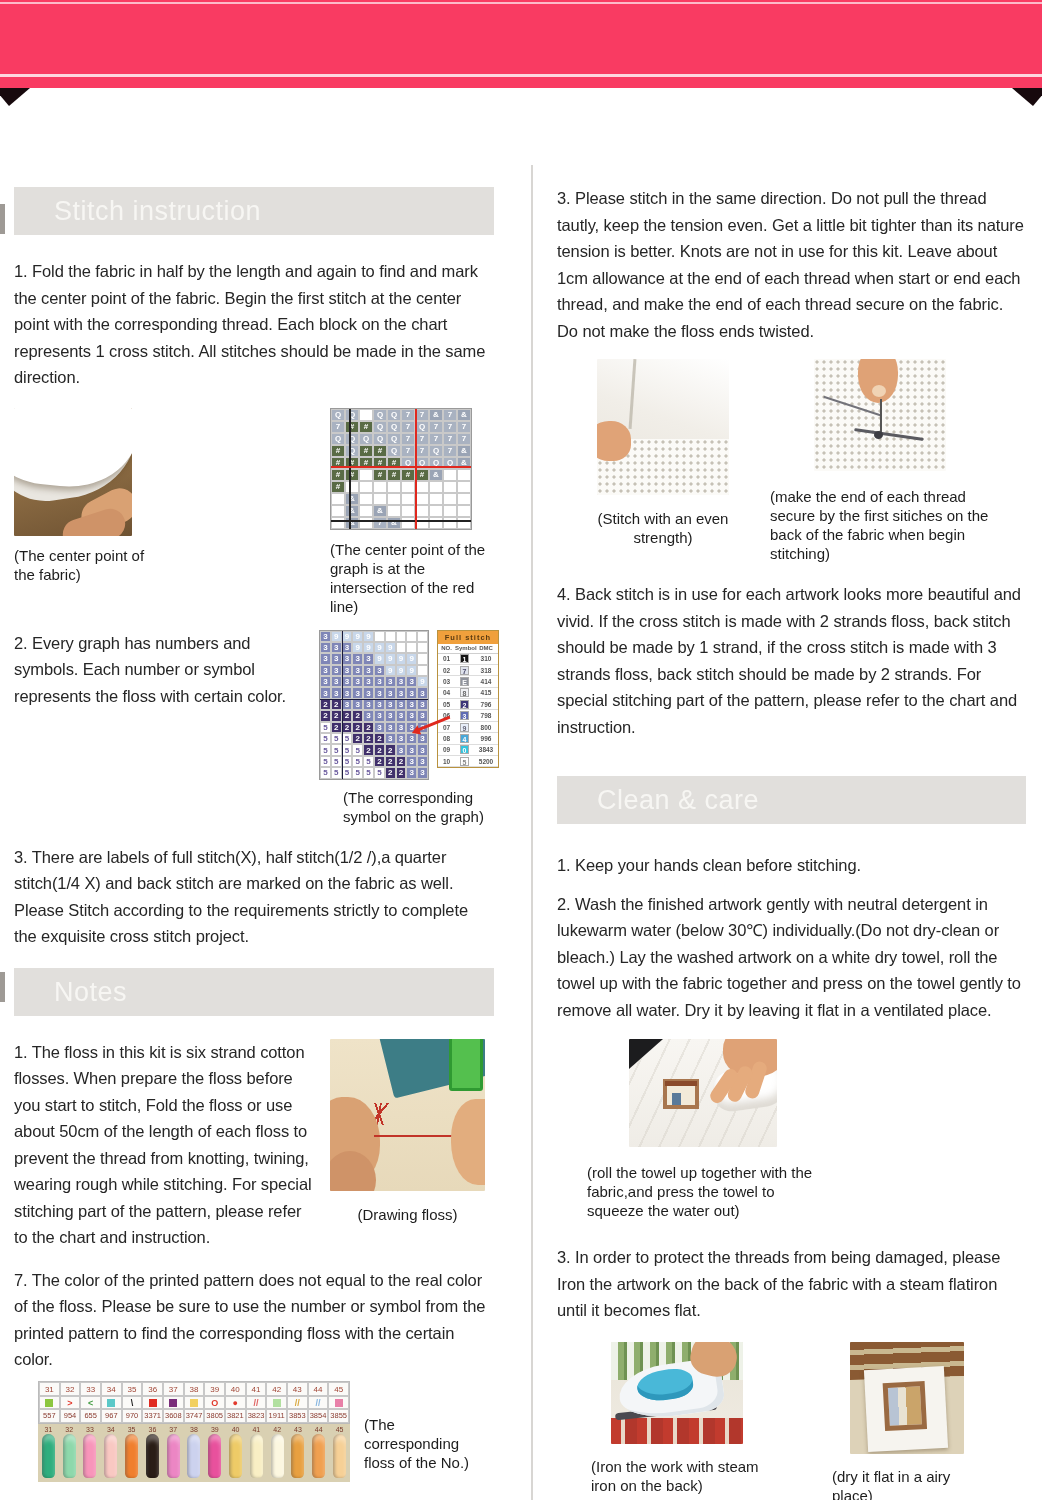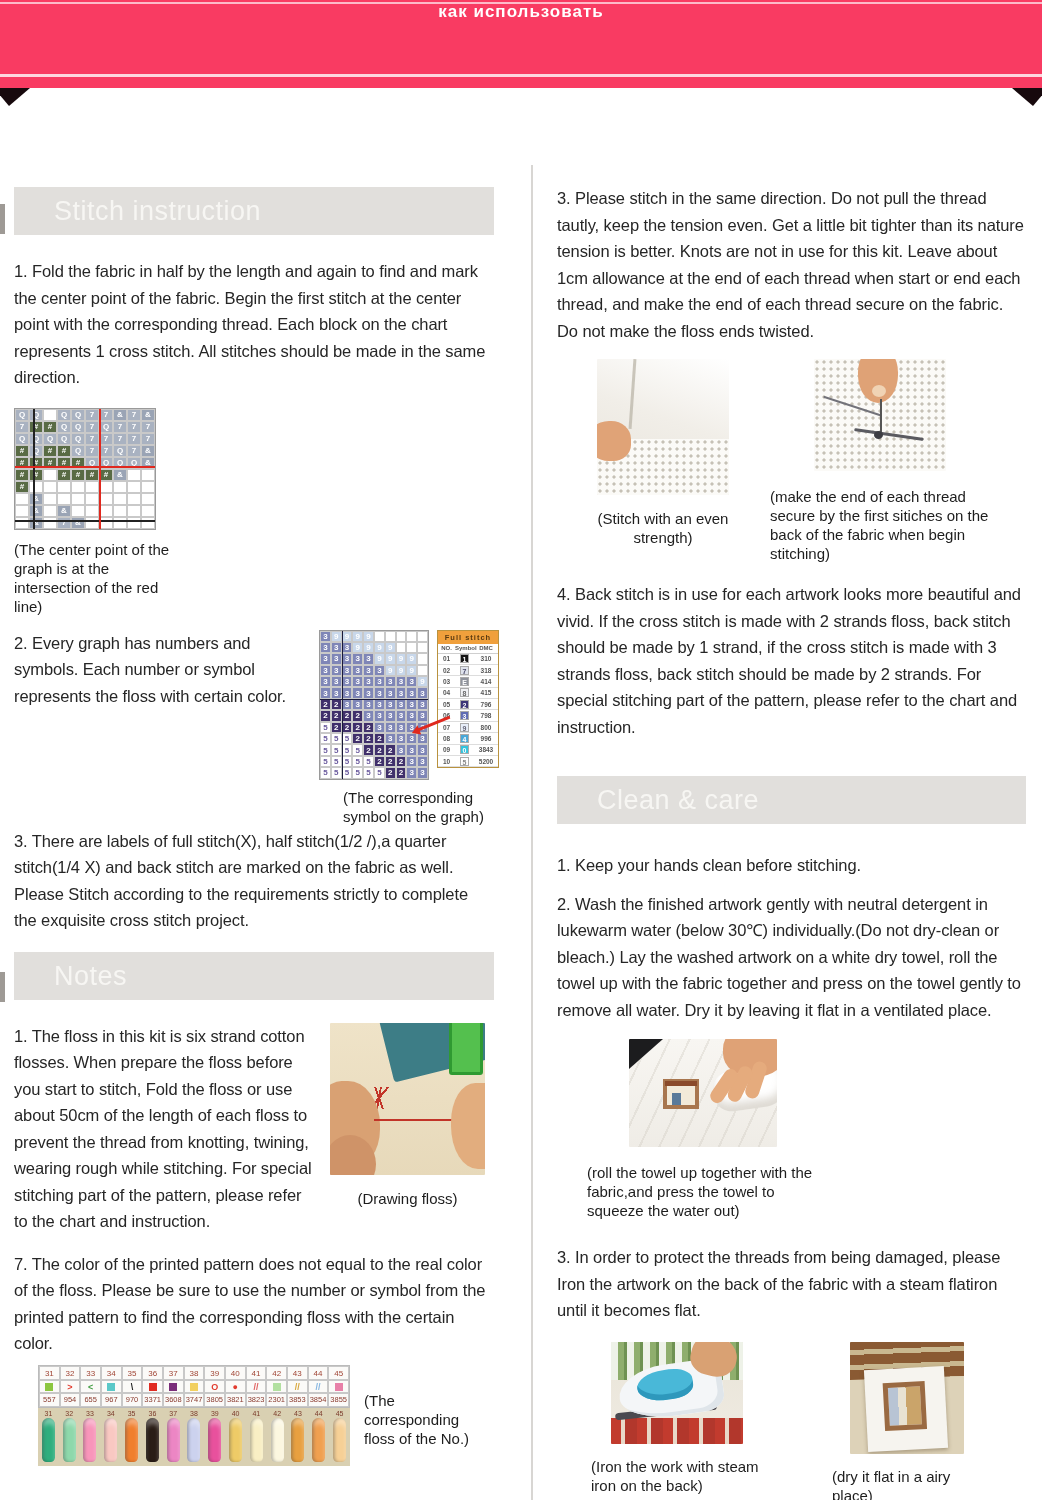--- a/index.html
+++ b/index.html
@@ -92,21 +92,21 @@
   .swatch-table { display:grid; width:312px; border:1px solid #bbb; background:#fbfaf8; }
   .swatch-table > div { border:0.5px solid #c8c8c8; text-align:center; }
   .sw-no { font-size:8px; color:#a04434; padding:2px 0 1px; }
   .sw-sym { height:13px; font-size:9px; font-weight:bold; line-height:13px; }
   .sw-square { display:inline-block; width:8px; height:8px; vertical-align:middle; }
   .sw-dmc { font-size:7.5px; color:#8a3a2e; padding:1.5px 0; }
   .bundle-strip { display:flex; width:312px; height:58px; background:#d9d0b2; padding-top:2px; }
   .bundle { flex:1; text-align:center; }
   .bundle-no { font-size:7px; color:#7a3a2a; }
   .skein { margin:1px auto 0; width:13px; height:44px; border-radius:7px 7px 5px 5px; box-shadow:inset 2px 0 3px rgba(0,0,0,.25), inset 0 6px 4px rgba(255,255,255,.35); }
-  .floss-cap { width:150px; margin-top:26px; }
+  .floss-cap { width:150px; margin-top:34px; }
 
   
   .photo-even { width:132px; height:136px; background:linear-gradient(200deg,#ffffff 0%,#f1eee8 45%,#e7e3da 100%); }
   .even-aida { position:absolute; left:0; right:0; bottom:0; height:56px; }
   .fingertip { position:absolute; left:-10px; bottom:34px; width:44px; height:40px; background:#e0a377; border-radius:50% 45% 40% 50%; }
   .crease { position:absolute; left:34px; top:0; width:3px; height:70px; background:rgba(190,185,172,.8); transform:rotate(4deg); }
 
   .photo-secure { width:132px; height:112px; }
   .finger-top { position:absolute; left:44px; top:-12px; width:40px; height:56px; background:#dfa276; border-radius:45% 45% 50% 50%; }
   .nail { position:absolute; left:58px; top:26px; width:14px; height:12px; background:#f0d3b4; border-radius:50%; }
@@ -150,39 +150,47 @@
       linear-gradient(90deg,#b8c4d4 0 30%, #e8e2d2 30% 55%, #caa46a 55% 100%); }
   .two-col { display:flex; }
 </style>
 </head>
 <body>
 
 <div class="page">
 
   <div class="banner">
     <div class="banner-topline"></div>
-    <div class="banner-subtitle">как использовать</div>
     <div class="banner-stripe"></div>
   </div>
   <div class="fold fold-l"></div>
   <div class="fold fold-r"></div>
 
 
   <div class="edge-tab" style="top:204px"></div>
   <div class="edge-tab" style="top:972px"></div>
 
   <div class="columns">
 
     <div class="col-left">
 
       <div class="section-bar" style="margin-top:22px">Stitch instruction</div>
 
       <p class="step" style="margin-top:23px">1. Fold the fabric in half by the length and again to find and mark the center point of the fabric. Begin the first stitch at the center point with the corresponding thread. Each block on the chart represents 1 cross stitch. All stitches should be made in the same direction.</p>
 
       <div class="fig-row" style="margin-top:17px">
+        <figure style="width:150px">
+          <div class="photo photo-fold">
+            <div class="cloth-under"></div>
+            <div class="cloth-top"></div>
+            <div class="finger-a"></div>
+            <div class="finger-b"></div>
+          </div>
+          <figcaption class="cap" style="margin-top:10px">(The center point of the fabric)</figcaption>
+        </figure>
 
         <figure style="width:164px">
           <div class="pattern-grid grid-a" style="grid-template-columns: repeat(10, 1fr);">
             <div class="xline" style="left:13%;top:0;width:1.6px;height:100%;background:#222"></div>
             <div class="xline" style="left:0;top:93%;width:100%;height:1.6px;background:#222"></div>
             <div class="xline" style="left:60%;top:0;width:2px;height:100%;background:#e0281e"></div>
             <div class="xline" style="left:0;top:48%;width:100%;height:2px;background:#e0281e"></div>
           <div class="pcell" style="background: rgb(169, 178, 193); color: rgb(255, 255, 255);">Q</div>
               <div class="pcell" style="background: rgb(169, 178, 193); color: rgb(255, 255, 255);">Q</div>
               <div class="pcell" style="background: rgb(255, 255, 255); color: rgb(255, 255, 255);"></div>
@@ -506,21 +514,21 @@
                 </div>
               </div>
             <div class="red-arrow">
                 <div class="head"></div>
               </div>
           </div>
           <figcaption class="cap" style="margin-top:8px; margin-left:24px; width:150px">(The corresponding symbol on the graph)</figcaption>
         </figure>
       </div>
 
-      <p class="step" style="margin-top:2px">3. There are labels of full stitch(X), half stitch(1/2 /),a quarter stitch(1/4 X) and back stitch are marked on the fabric as well. Please Stitch according to the requirements strictly to complete the exquisite cross stitch project.</p>
+      <p class="step" style="margin-top:18px">3. There are labels of full stitch(X), half stitch(1/2 /),a quarter stitch(1/4 X) and back stitch are marked on the fabric as well. Please Stitch according to the requirements strictly to complete the exquisite cross stitch project.</p>
 
       <div class="section-bar" style="margin-top:18px">Notes</div>
 
       <div class="two-col" style="margin-top:23px; gap:14px">
         <p class="step" style="width:302px; flex:none">1. The floss in this kit is six strand cotton flosses. When prepare the floss before you start to stitch, Fold the floss or use about 50cm of the length of each floss to prevent the thread from knotting, twining, wearing rough while stitching. For special stitching part of the pattern, please refer to the chart and instruction.</p>
         <figure>
           <div class="photo photo-floss">
             <div class="mat-teal"></div>
             <div class="tool-green"></div>
             <div class="fan-red"></div>
@@ -572,21 +580,21 @@
               <div class="sw-dmc">954</div>
               <div class="sw-dmc">655</div>
               <div class="sw-dmc">967</div>
               <div class="sw-dmc">970</div>
               <div class="sw-dmc">3371</div>
               <div class="sw-dmc">3608</div>
               <div class="sw-dmc">3747</div>
               <div class="sw-dmc">3805</div>
               <div class="sw-dmc">3821</div>
               <div class="sw-dmc">3823</div>
-              <div class="sw-dmc">2301</div>
+              <div class="sw-dmc">1911</div>
               <div class="sw-dmc">3853</div>
               <div class="sw-dmc">3854</div>
               <div class="sw-dmc">3855</div>
             </div>
           <div class="bundle-strip" id="bundleStrip">
               <div class="bundle">
                 <div class="bundle-no">31</div>
                 <div class="skein" style="background: rgb(47, 174, 126);"></div>
               </div>
               <div class="bundle">

